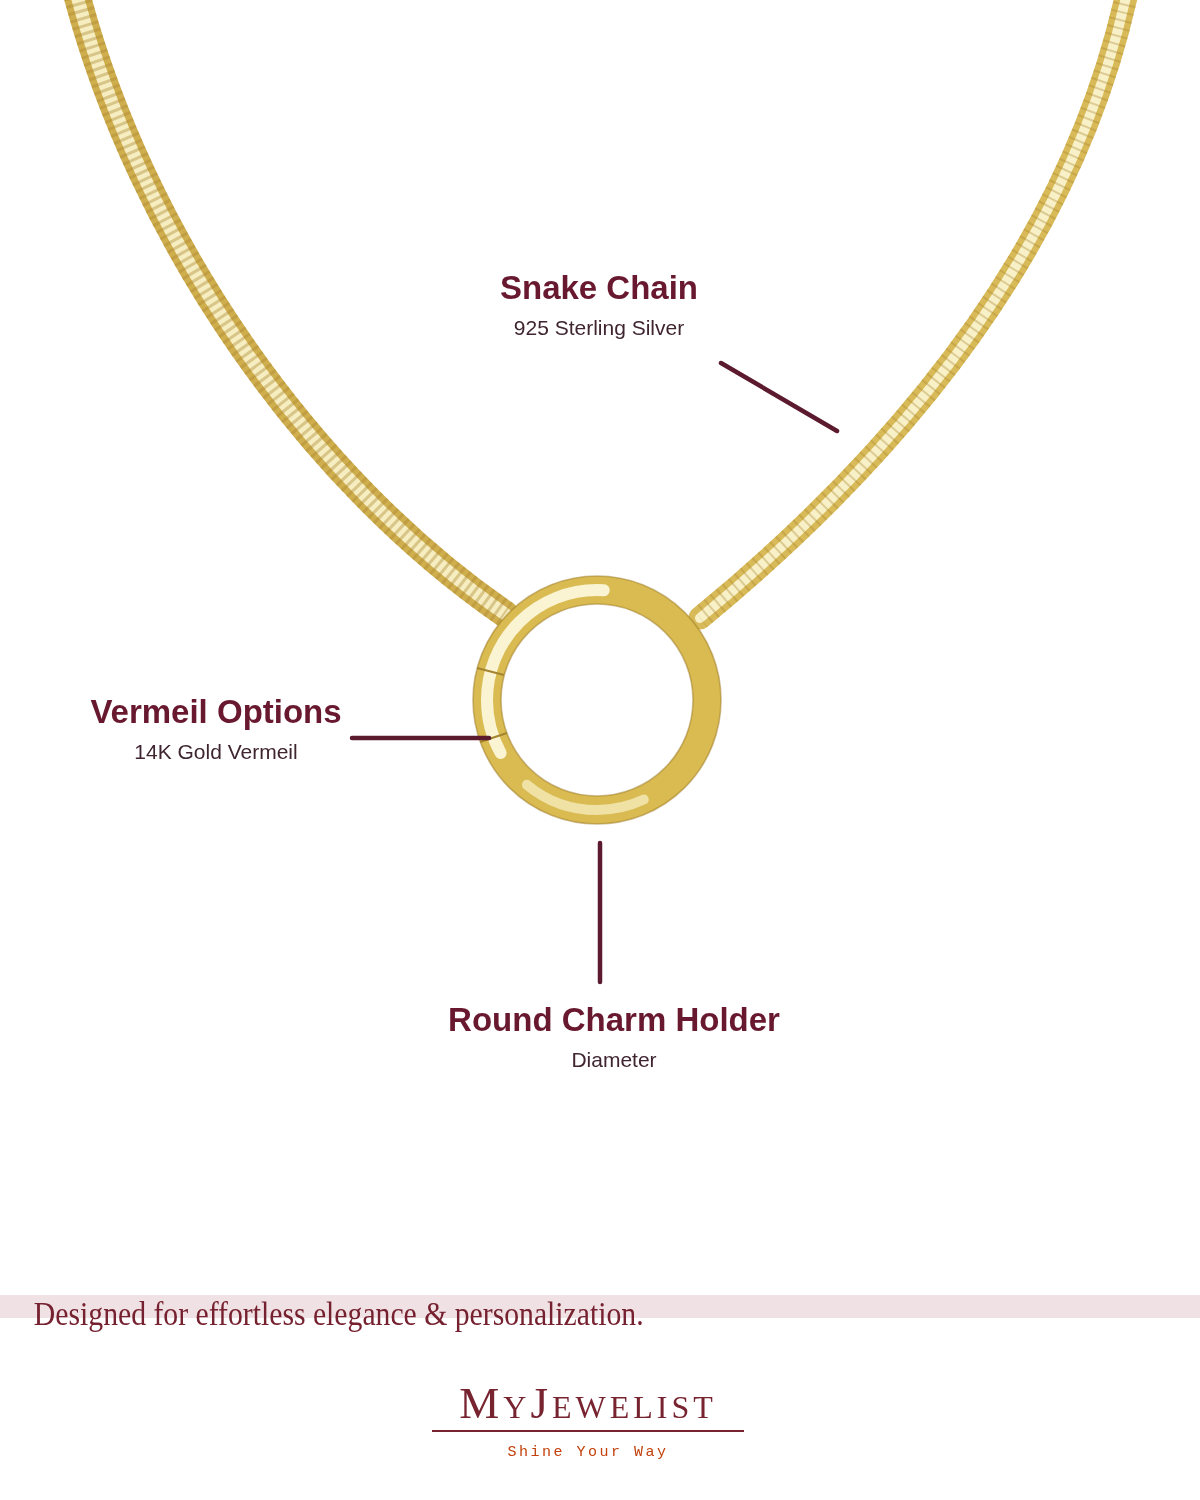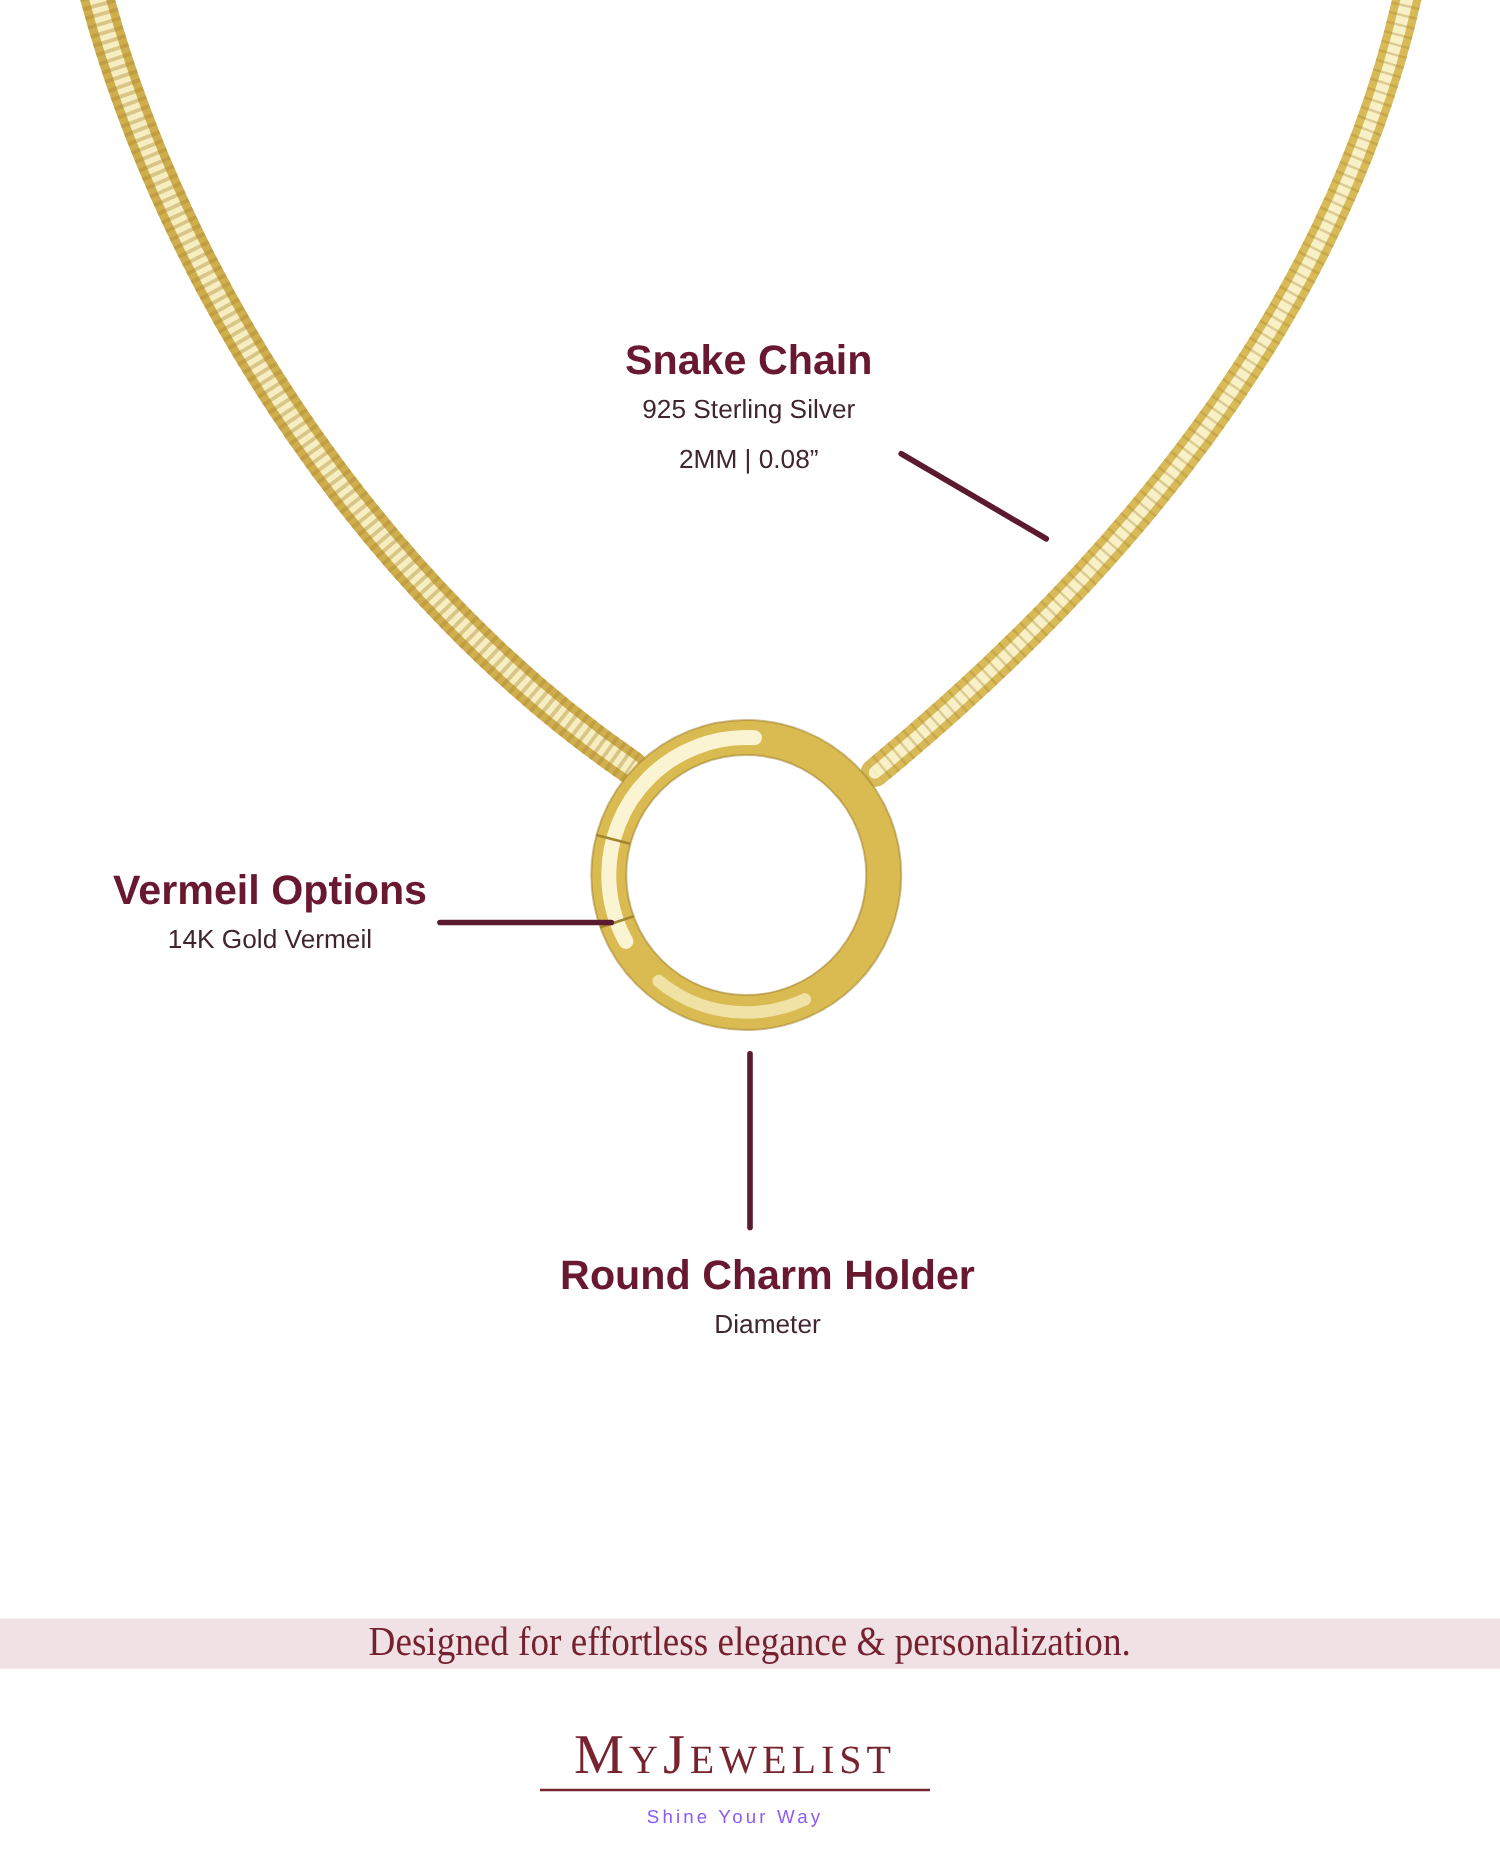--- a/index.html
+++ b/index.html
@@ -9,35 +9,35 @@
   }
   .art{position:absolute;left:0;top:0;width:1200px;height:1500px;display:block;}
 
   
   .ann{position:absolute;text-align:center;white-space:nowrap;transform:translateX(-50%);}
   .ann-title{font-size:33px;font-weight:bold;color:#69192f;line-height:40px;}
   .ann-line{font-size:21px;color:#3f2530;line-height:40px;}
 
   
   .banner{
-    position:absolute;left:0;top:1295px;width:1200px;height:40px;
-    background:#f0e2e4;text-align:center;line-height:39px;
+    position:absolute;left:0;top:1295px;width:1200px;height:23px;
+    background:#f0e2e4;text-align:left;line-height:39px;
   }
   .banner-text{
     display:inline-block;font-family:"Liberation Serif",serif;font-size:33px;color:#76212f;
     transform:scaleX(.9);transform-origin:center;letter-spacing:0px;
   }
 
   
   .logo{position:absolute;left:0;top:1380px;width:1176px;text-align:center;color:#772430;}
   .wordmark{position:relative;display:inline-block;font-family:"Liberation Serif",serif;line-height:46px;padding:0 30px 8px 30px;}
   .wm-lg{font-size:45px;letter-spacing:4px;}
   .wm-sm{font-size:32px;letter-spacing:4px;}
   .logo-rule{position:absolute;left:50%;transform:translateX(-50%);bottom:12px;width:312px;height:2px;background:#772430;}
-  .tagline{margin-top:0px;font-family:Liberation Sans, sans-serif;font-size:15px;letter-spacing:2.5px;color:#8b5cf6;}
+  .tagline{margin-top:0px;font-family:Liberation Mono, monospace;font-size:15px;letter-spacing:2.5px;color:#c2410c;}
 </style>
 </head>
 <body>
 
 <div class="stage">
 
   <svg class="art" viewBox="0 0 1200 1500">
 
     <g>
       <path d="M75,-12 C140,240 310,480 505,614" fill="none" stroke="#cfae4e" stroke-width="27" stroke-linecap="round"></path>
@@ -64,21 +64,20 @@
     <g>
       <line x1="721" y1="363" x2="837" y2="431" stroke="#5c1a2f" stroke-width="4.5" stroke-linecap="round"></line>
       <line x1="352" y1="738" x2="489" y2="738" stroke="#5c1a2f" stroke-width="4.5" stroke-linecap="round"></line>
       <line x1="600" y1="843" x2="600" y2="982" stroke="#5c1a2f" stroke-width="4.5" stroke-linecap="round"></line>
     </g>
   </svg>
 
   <div class="ann" style="left:599px;top:268px;">
     <div class="ann-title">Snake Chain</div>
     <div class="ann-line">925 Sterling Silver</div>
-    <div class="ann-line">2MM | 0.08”</div>
   </div>
 
   <div class="ann" style="left:216px;top:692px;">
     <div class="ann-title">Vermeil Options</div>
     <div class="ann-line">14K Gold Vermeil</div>
   </div>
 
   <div class="ann" style="left:604px;top:1000px;margin-left:10px;">
     <div class="ann-title">Round Charm Holder</div>
     <div class="ann-line">Diameter</div>

